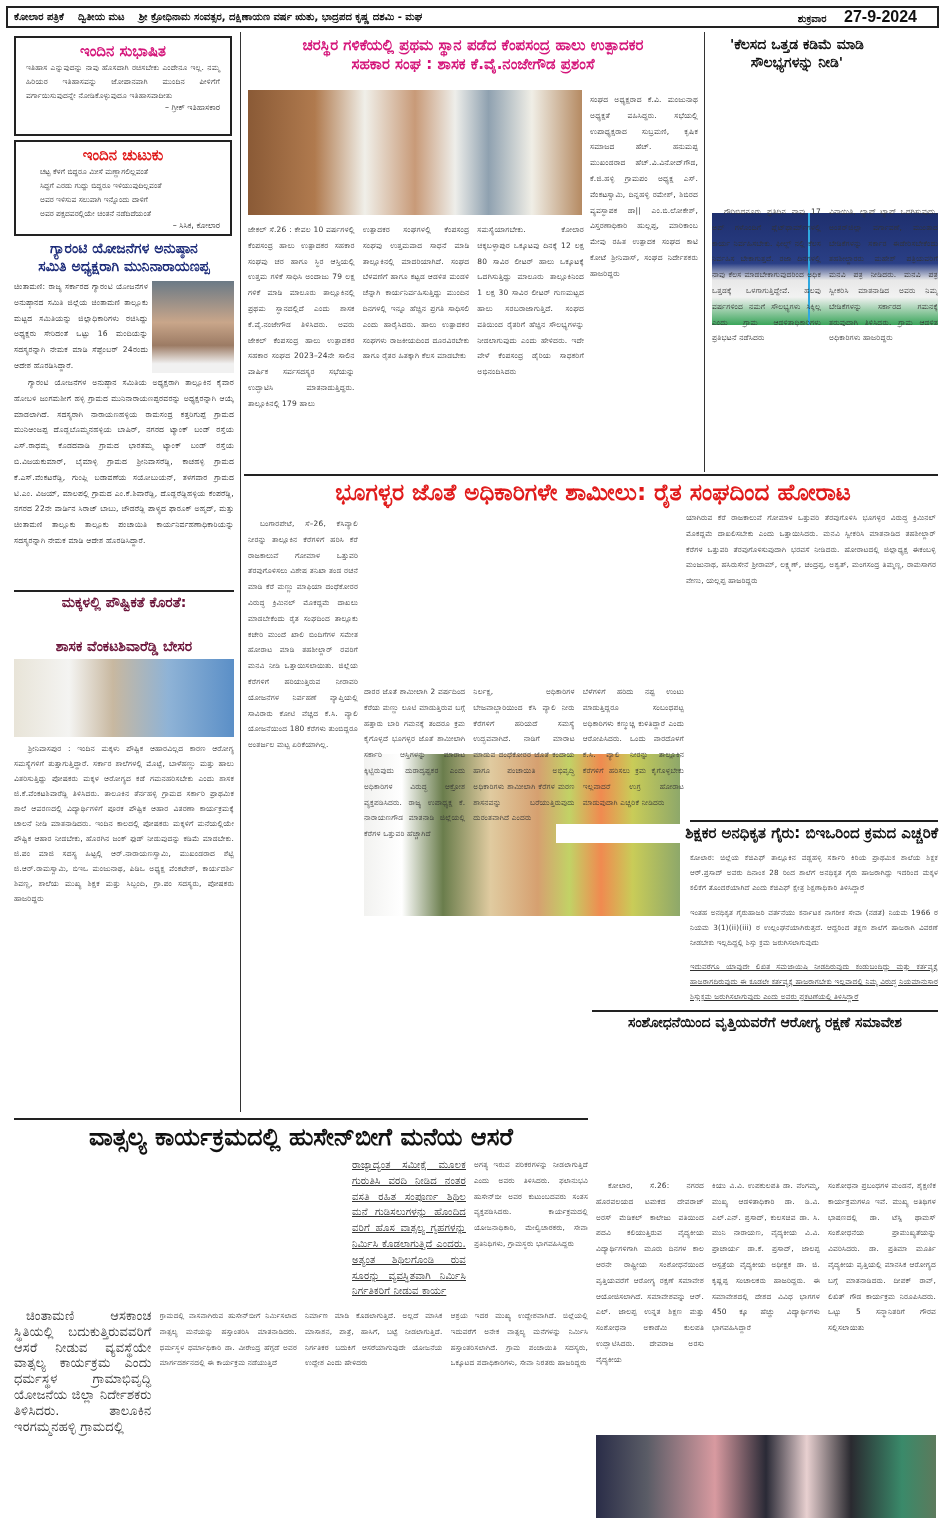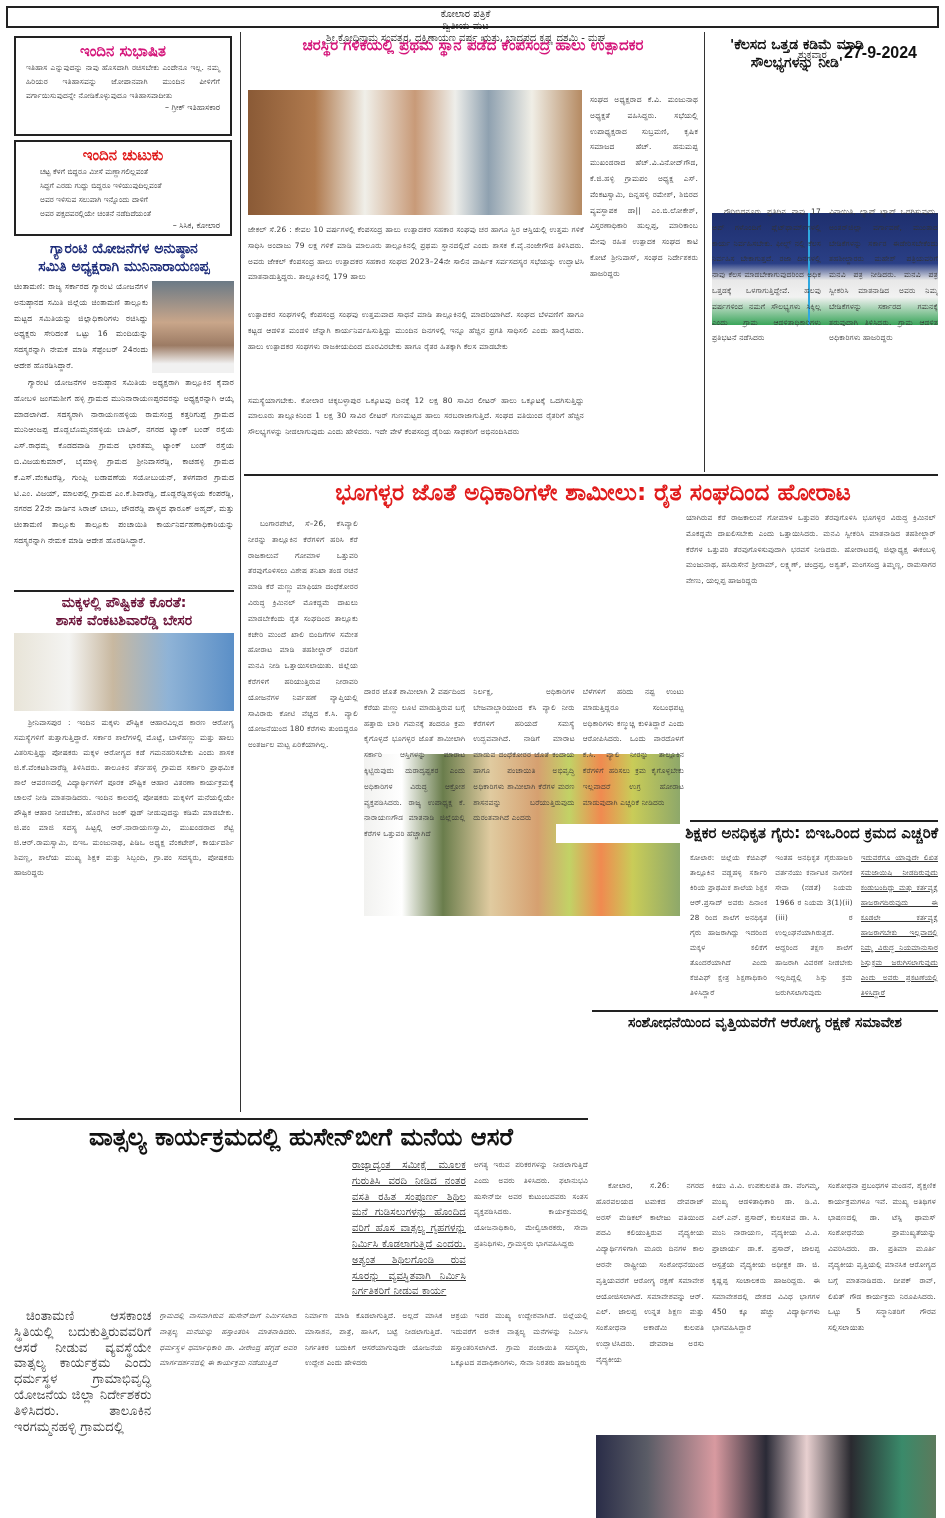--- a/index.html
+++ b/index.html
@@ -1,18 +1,18 @@
 <!DOCTYPE html>
 <html><head>
 <meta charset="utf-8">
 <style>
   * { box-sizing: border-box; margin: 0; padding: 0; }
   body { width: 945px; height: 1518px; background: #fff; font-family: "DejaVu Sans", sans-serif; color: #111; position: relative; overflow: hidden; }
   .abs { position: absolute; }
-  .masthead { left: 6px; top: 6px; width: 933px; height: 22px; border: 2px solid #222; display: flex; align-items: center; padding: 0 6px; font-size: 10px; font-weight: normal; flex-direction: column; }
+  .masthead { left: 6px; top: 6px; width: 933px; height: 22px; border: 2px solid #222; display: flex; align-items: center; padding: 0 6px; font-size: 10px; font-weight: bold; }
   .masthead .date { margin-left: auto; font-size: 10px; }
   .masthead .date b { font-size: 16px; font-family: "Liberation Sans", sans-serif; }
   .masthead span { margin-right: 14px; }
   .box { border: 2px solid #222; padding: 4px 10px; }
   .kan-head { font-weight: bold; text-align: center; line-height: 1.25; }
   .magenta { color: #d4157a; }
   .red { color: #e01b1b; }
   .navy { color: #1b2a78; }
   .maroon { color: #6a1238; }
   .black { color: #111; }
@@ -63,32 +63,33 @@
   <div style="position:relative; margin-top:4px;">
     <div class="photo" style="float:right; width:82px; height:92px; margin:2px 0 2px 4px; background:linear-gradient(180deg,#6b7a86 0%,#c9a68a 45%,#9c7b64 70%,#f1f1f1 90%);"></div>
     <div class="body-text" style="font-size:7.6px; line-height:15.8px;">ಚಿಂತಾಮಣಿ: ರಾಜ್ಯ ಸರ್ಕಾರದ ಗ್ಯಾರಂಟಿ ಯೋಜನೆಗಳ ಅನುಷ್ಠಾನದ ಸಮಿತಿ ಜಿಲ್ಲೆಯ ಚಿಂತಾಮಣಿ ತಾಲ್ಲೂಕು ಮಟ್ಟದ ಸಮಿತಿಯನ್ನು ಜಿಲ್ಲಾಧಿಕಾರಿಗಳು ರಚಿಸಿದ್ದು ಅಧ್ಯಕ್ಷರು ಸೇರಿದಂತೆ ಒಟ್ಟು 16 ಮಂದಿಯನ್ನು ಸದಸ್ಯರನ್ನಾಗಿ ನೇಮಕ ಮಾಡಿ ಸೆಪ್ಟೆಂಬರ್ 24ರಂದು ಆದೇಶ ಹೊರಡಿಸಿದ್ದಾರೆ.</div>
     <div class="body-text" style="font-size:7.6px; line-height:15.8px; text-indent:14px; clear:both;">ಗ್ಯಾರಂಟಿ ಯೋಜನೆಗಳ ಅನುಷ್ಠಾನ ಸಮಿತಿಯ ಅಧ್ಯಕ್ಷರಾಗಿ ತಾಲ್ಲೂಕಿನ ಕೈವಾರ ಹೋಬಳಿ ಜಂಗಮಶೀಗೆ ಹಳ್ಳಿ ಗ್ರಾಮದ ಮುನಿನಾರಾಯಣಪ್ಪರವರನ್ನು ಅಧ್ಯಕ್ಷರನ್ನಾಗಿ ಆಯ್ಕೆ ಮಾಡಲಾಗಿದೆ. ಸದಸ್ಯರಾಗಿ ನಾರಾಯಣಹಳ್ಳಿಯ ರಾಮಸಂದ್ರ ಕತ್ತರಿಗುಪ್ಪೆ ಗ್ರಾಮದ ಮುನಿಆಂಜಪ್ಪ ದೊಡ್ಡಬೊಮ್ಮನಹಳ್ಳಿಯ ಬಾಷಿರ್, ನಗರದ ಟ್ಯಾಂಕ್ ಬಂಡ್ ರಸ್ತೆಯ ಎಸ್.ರಾಧಮ್ಮ ಕೊಡದವಾಡಿ ಗ್ರಾಮದ ಭಾರತಮ್ಮ ಟ್ಯಾಂಕ್ ಬಂಡ್ ರಸ್ತೆಯ ಬಿ.ವಿಜಯಕುಮಾರ್, ಬೈಮಾಳ್ಳಿ ಗ್ರಾಮದ ಶ್ರೀನಿವಾಸರೆಡ್ಡಿ, ಕಾಚಹಳ್ಳಿ ಗ್ರಾಮದ ಕೆ.ಎಸ್.ವೆಂಕಟರೆಡ್ಡಿ, ಗುಂಪ್ಲಿ ಬಡಾವಣೆಯ ಸಯೋಬುಯನ್, ತಳಗವಾರ ಗ್ರಾಮದ ಟಿ.ಎಂ. ವಿಜಯ್, ಮಾಲಪಲ್ಲಿ ಗ್ರಾಮದ ಎಂ.ಕೆ.ಶಿವಾರೆಡ್ಡಿ, ದೊಡ್ಡರೆಡ್ಡಿಹಳ್ಳಿಯ ಕೆಂಪರೆಡ್ಡಿ, ನಗರದ 22ನೇ ವಾರ್ಡಿನ ಸಿರಾಜ್ ಬಾಬು, ಚೌಡರೆಡ್ಡಿ ಪಾಳ್ಯದ ಫಾರೂಕ್ ಅಹ್ಮದ್, ಮತ್ತು ಚಿಂತಾಮಣಿ ತಾಲ್ಲೂಕು ತಾಲ್ಲೂಕು ಪಂಚಾಯಿತಿ ಕಾರ್ಯನಿರ್ವಹಣಾಧಿಕಾರಿಯನ್ನು ಸದಸ್ಯರನ್ನಾಗಿ ನೇಮಕ ಮಾಡಿ ಆದೇಶ ಹೊರಡಿಸಿದ್ದಾರೆ.</div>
   </div>
 </div>
 <div class="hline" style="left:14px; top:590px; width:220px;"></div>
 
 <div class="abs" style="left:14px; top:594px; width:220px;">
   <div class="kan-head maroon" style="font-size:14px;">ಮಕ್ಕಳಲ್ಲಿ ಪೌಷ್ಟಿಕತೆ ಕೊರತೆ:</div>
-  <div class="kan-head maroon" style="font-size:14px;">ಶಾಸಕ ವೆಂಕಟಶಿವಾರೆಡ್ಡಿ ಬೇಸರ</div>
+  <div class="kan-head maroon" style="font-size:14px;margin-top:26px;">ಶಾಸಕ ವೆಂಕಟಶಿವಾರೆಡ್ಡಿ ಬೇಸರ</div>
   <div class="photo" style="width:220px; height:78px; margin:4px 0; background:linear-gradient(90deg,#e8e4d8 0%,#f4f4f2 25%,#c8b8a0 45%,#8fb3d6 70%,#5b8fc7 100%);"></div>
   <div class="body-text" style="font-size:7.5px; line-height:15px; text-indent:14px; height:405px; overflow:hidden;">ಶ್ರೀನಿವಾಸಪುರ : ಇಂದಿನ ಮಕ್ಕಳು ಪೌಷ್ಟಿಕ ಆಹಾರವಿಲ್ಲದ ಕಾರಣ ಆರೋಗ್ಯ ಸಮಸ್ಯೆಗಳಿಗೆ ತುತ್ತಾಗುತ್ತಿದ್ದಾರೆ. ಸರ್ಕಾರ ಶಾಲೆಗಳಲ್ಲಿ ಮೊಟ್ಟೆ, ಬಾಳೆಹಣ್ಣು ಮತ್ತು ಹಾಲು ವಿತರಿಸುತ್ತಿದ್ದು ಪೋಷಕರು ಮಕ್ಕಳ ಆರೋಗ್ಯದ ಕಡೆ ಗಮನಹರಿಸಬೇಕು ಎಂದು ಶಾಸಕ ಜಿ.ಕೆ.ವೆಂಕಟಶಿವಾರೆಡ್ಡಿ ತಿಳಿಸಿದರು. ತಾಲೂಕಿನ ತೆರ್ನಹಳ್ಳಿ ಗ್ರಾಮದ ಸರ್ಕಾರಿ ಪ್ರಾಥಮಿಕ ಶಾಲೆ ಆವರಣದಲ್ಲಿ ವಿದ್ಯಾರ್ಥಿಗಳಿಗೆ ಪೂರಕ ಪೌಷ್ಟಿಕ ಆಹಾರ ವಿತರಣಾ ಕಾರ್ಯಕ್ರಮಕ್ಕೆ ಚಾಲನೆ ನೀಡಿ ಮಾತನಾಡಿದರು. ಇಂದಿನ ಕಾಲದಲ್ಲಿ ಪೋಷಕರು ಮಕ್ಕಳಿಗೆ ಮನೆಯಲ್ಲಿಯೇ ಪೌಷ್ಟಿಕ ಆಹಾರ ನೀಡಬೇಕು, ಹೊರಗಿನ ಜಂಕ್ ಫುಡ್ ನೀಡುವುದನ್ನು ಕಡಿಮೆ ಮಾಡಬೇಕು. ಜಿ.ಪಂ ಮಾಜಿ ಸದಸ್ಯ ಹಿಟ್ಟಲ್ಲಿ ಆರ್.ನಾರಾಯಣಸ್ವಾಮಿ, ಮುಖಂಡರಾದ ಶೆಟ್ಟಿ ಜಿ.ಆರ್.ರಾಮಸ್ವಾಮಿ, ಬಿಇಒ ಮಂಜುನಾಥ, ಪಿಡಿಒ ಅಧ್ಯಕ್ಷ ವೆಂಕಟೇಶ್, ಕಾರ್ಯದರ್ಶಿ ಶಿವಣ್ಣ, ಶಾಲೆಯ ಮುಖ್ಯ ಶಿಕ್ಷಕ ಮತ್ತು ಸಿಬ್ಬಂದಿ, ಗ್ರಾ.ಪಂ ಸದಸ್ಯರು, ಪೋಷಕರು ಹಾಜರಿದ್ದರು</div>
 </div>
 
 <div class="abs" style="left:248px; top:36px; width:450px;">
   <div class="kan-head magenta" style="font-size:15px;">ಚರಸ್ಥಿರ ಗಳಿಕೆಯಲ್ಲಿ ಪ್ರಥಮ ಸ್ಥಾನ ಪಡೆದ ಕೆಂಪಸಂದ್ರ ಹಾಲು ಉತ್ಪಾದಕರ</div>
+  <div class="kan-head magenta" style="font-size:15px;">ಸಹಕಾರ ಸಂಘ : ಶಾಸಕ ಕೆ.ವೈ.ನಂಜೇಗೌಡ ಪ್ರಶಂಸೆ</div>
 </div>
 <div class="abs photo" style="left:248px; top:90px; width:334px; height:125px; background:linear-gradient(90deg,#8a5a36 0%,#b07a4e 20%,#f0efe9 35%,#c89a78 50%,#eeeeea 62%,#8fa1b0 72%,#f0eee6 85%,#b58a62 100%);"></div>
 <div class="abs body-text" style="left:590px; top:92px; width:108px; height:380px; overflow:hidden; font-size:7.5px;">ಸಂಘದ ಅಧ್ಯಕ್ಷರಾದ ಕೆ.ವಿ. ಮಂಜುನಾಥ ಅಧ್ಯಕ್ಷತೆ ವಹಿಸಿದ್ದರು. ಸಭೆಯಲ್ಲಿ ಉಪಾಧ್ಯಕ್ಷರಾದ ಸುಬ್ರಮಣಿ, ಕೃಷಿಕ ಸಮಾಜದ ಹೆಚ್. ಹನುಮಪ್ಪ ಮುಖಂಡರಾದ ಹೆಚ್.ವಿ.ವಿನೋದ್‌ಗೌಡ, ಕೆ.ಜಿ.ಹಳ್ಳಿ ಗ್ರಾಮಪಂ ಅಧ್ಯಕ್ಷ ಎಸ್. ವೆಂಕಟಸ್ವಾಮಿ, ದಿನ್ನಹಳ್ಳಿ ರಮೇಶ್, ಶಿಬಿರದ ವ್ಯವಸ್ಥಾಪಕ ಡಾ|| ಎಂ.ಬಿ.ಲೋಕೇಶ್, ವಿಸ್ತರಣಾಧಿಕಾರಿ ಹುಲ್ಲಪ್ಪ, ಮಾರಿಕಾಂಬ ಮೇವು ರಹಿತ ಉತ್ಪಾದಕ ಸಂಘದ ಕಾಟಿ ಕೋಟೆ ಶ್ರೀನಿವಾಸ್, ಸಂಘದ ನಿರ್ದೇಶಕರು ಹಾಜರಿದ್ದರು</div>
 <div class="abs" style="left:248px; top:222px; width:336px; height:248px;">
-  <div class="cols" style="height:100%;flex-direction:column;">
+  <div class="cols" style="height:100%;">
     <div class="body-text" style="font-size:7.5px; overflow:hidden;">ಜೇಕಲ್ ಸೆ.26 : ಕೇವಲ 10 ವರ್ಷಗಳಲ್ಲಿ ಕೆಂಪಸಂದ್ರ ಹಾಲು ಉತ್ಪಾದಕರ ಸಹಕಾರ ಸಂಘವು ಚರ ಹಾಗೂ ಸ್ಥಿರ ಆಸ್ತಿಯಲ್ಲಿ ಉತ್ತಮ ಗಳಿಕೆ ಸಾಧಿಸಿ ಅಂದಾಜು 79 ಲಕ್ಷ ಗಳಿಕೆ ಮಾಡಿ ಮಾಲೂರು ತಾಲ್ಲೂಕಿನಲ್ಲಿ ಪ್ರಥಮ ಸ್ಥಾನದಲ್ಲಿದೆ ಎಂದು ಶಾಸಕ ಕೆ.ವೈ.ನಂಜೇಗೌಡ ತಿಳಿಸಿದರು. ಅವರು ಜೇಕಲ್ ಕೆಂಪಸಂದ್ರ ಹಾಲು ಉತ್ಪಾದಕರ ಸಹಕಾರ ಸಂಘದ 2023–24ನೇ ಸಾಲಿನ ವಾರ್ಷಿಕ ಸರ್ವಸದಸ್ಯರ ಸಭೆಯನ್ನು ಉದ್ಘಾಟಿಸಿ ಮಾತನಾಡುತ್ತಿದ್ದರು. ತಾಲ್ಲೂಕಿನಲ್ಲಿ 179 ಹಾಲು</div>
     <div class="body-text" style="font-size:7.5px; overflow:hidden;">ಉತ್ಪಾದಕರ ಸಂಘಗಳಲ್ಲಿ ಕೆಂಪಸಂದ್ರ ಸಂಘವು ಉತ್ತಮವಾದ ಸಾಧನೆ ಮಾಡಿ ತಾಲ್ಲೂಕಿನಲ್ಲಿ ಮಾದರಿಯಾಗಿದೆ. ಸಂಘದ ಬೆಳವಣಿಗೆ ಹಾಗೂ ಕಟ್ಟಡ ಆಡಳಿತ ಮಂಡಳಿ ಚೆನ್ನಾಗಿ ಕಾರ್ಯನಿರ್ವಹಿಸುತ್ತಿದ್ದು ಮುಂದಿನ ದಿನಗಳಲ್ಲಿ ಇನ್ನೂ ಹೆಚ್ಚಿನ ಪ್ರಗತಿ ಸಾಧಿಸಲಿ ಎಂದು ಹಾರೈಸಿದರು. ಹಾಲು ಉತ್ಪಾದಕರ ಸಂಘಗಳು ರಾಜಕೀಯದಿಂದ ದೂರವಿರಬೇಕು ಹಾಗೂ ರೈತರ ಹಿತಕ್ಕಾಗಿ ಕೆಲಸ ಮಾಡಬೇಕು</div>
     <div class="body-text" style="font-size:7.5px; overflow:hidden;">ಸಮಸ್ಯೆಯಾಗಬೇಕು. ಕೋಲಾರ ಚಿಕ್ಕಬಳ್ಳಾಪುರ ಒಕ್ಕೂಟವು ದಿನಕ್ಕೆ 12 ಲಕ್ಷ 80 ಸಾವಿರ ಲೀಟರ್ ಹಾಲು ಒಕ್ಕೂಟಕ್ಕೆ ಒದಗಿಸುತ್ತಿದ್ದು ಮಾಲೂರು ತಾಲ್ಲೂಕಿನಿಂದ 1 ಲಕ್ಷ 30 ಸಾವಿರ ಲೀಟರ್ ಗುಣಮಟ್ಟದ ಹಾಲು ಸರಬರಾಜಾಗುತ್ತಿದೆ. ಸಂಘದ ವತಿಯಿಂದ ರೈತರಿಗೆ ಹೆಚ್ಚಿನ ಸೌಲಭ್ಯಗಳನ್ನು ನೀಡಲಾಗುವುದು ಎಂದು ಹೇಳಿದರು. ಇದೇ ವೇಳೆ ಕೆಂಪಸಂದ್ರ ಡೈರಿಯ ಸಾಧಕರಿಗೆ ಅಭಿನಂದಿಸಿದರು</div>
   </div>
 </div>
 
 <div class="abs" style="left:683px; top:36px; width:228px;">
   <div class="kan-head black" style="font-size:14px;">'ಕೆಲಸದ ಒತ್ತಡ ಕಡಿಮೆ ಮಾಡಿ</div>
   <div class="kan-head black" style="font-size:14px;">ಸೌಲಭ್ಯಗಳನ್ನು ನೀಡಿ'</div>
 </div>
@@ -111,21 +112,21 @@
   <div class="cols" style="height:100%;">
     <div class="body-text" style="font-size:7.4px; overflow:hidden;">ದಾರರ ಜೊತೆ ಶಾಮೀಲಾಗಿ 2 ವರ್ಷದಿಂದ ಕೆರೆಯ ಮಣ್ಣು ಲೂಟಿ ಮಾಡುತ್ತಿರುವ ಬಗ್ಗೆ ಹತ್ತಾರು ಬಾರಿ ಗಮನಕ್ಕೆ ತಂದರೂ ಕ್ರಮ ಕೈಗೊಳ್ಳದೆ ಭೂಗಳ್ಳರ ಜೊತೆ ಶಾಮೀಲಾಗಿ ಸರ್ಕಾರಿ ಆಸ್ತಿಗಳನ್ನು ಮಾರಾಟ ಕ್ಕಿಟ್ಟಿರುವುದು ದುರಾದೃಷ್ಟಕರ ಎಂದು ಅಧಿಕಾರಿಗಳ ವಿರುದ್ಧ ಆಕ್ರೋಶ ವ್ಯಕ್ತಪಡಿಸಿದರು. ರಾಜ್ಯ ಉಪಾಧ್ಯಕ್ಷ ಕೆ. ನಾರಾಯಣಗೌಡ ಮಾತನಾಡಿ ಜಿಲ್ಲೆಯಲ್ಲಿ ಕೆರೆಗಳ ಒತ್ತುವರಿ ಹೆಚ್ಚಾಗಿದೆ</div>
     <div class="body-text" style="font-size:7.4px; overflow:hidden;">ನಿರ್ಲಕ್ಷ, ಅಧಿಕಾರಿಗಳ ಬೇಜವಾಬ್ದಾರಿಯಿಂದ ಕೆಸಿ ವ್ಯಾಲಿ ನೀರು ಕೆರೆಗಳಿಗೆ ಹರಿಯದೆ ಸಮಸ್ಯೆ ಉದ್ಭವವಾಗಿದೆ. ನಾಡಿಗೆ ಮಾರಾಟ ಮಾಡುವ ದಂಧೆಕೋರರ ಜೊತೆ ಕಂದಾಯ ಹಾಗೂ ಪಂಚಾಯಿತಿ ಅಭಿವೃದ್ಧಿ ಅಧಿಕಾರಿಗಳು ಶಾಮೀಲಾಗಿ ಕೆರೆಗಳ ಮರಣ ಶಾಸನವನ್ನು ಬರೆಯುತ್ತಿರುವುದು ದುರಂತವಾಗಿದೆ ಎಂದರು</div>
     <div class="body-text" style="font-size:7.4px; overflow:hidden;">ಬೆಳೆಗಳಿಗೆ ಹರಿದು ನಷ್ಟ ಉಂಟು ಮಾಡುತ್ತಿದ್ದರೂ ಸಂಬಂಧಪಟ್ಟ ಅಧಿಕಾರಿಗಳು ಕಣ್ಮುಚ್ಚಿ ಕುಳಿತಿದ್ದಾರೆ ಎಂದು ಆರೋಪಿಸಿದರು. ಒಂದು ವಾರದೊಳಗೆ ಕೆ.ಸಿ. ವ್ಯಾಲಿ ನೀರನ್ನು ತಾಲ್ಲೂಕಿನ ಕೆರೆಗಳಿಗೆ ಹರಿಸಲು ಕ್ರಮ ಕೈಗೊಳ್ಳಬೇಕು ಇಲ್ಲವಾದರೆ ಉಗ್ರ ಹೋರಾಟ ಮಾಡುವುದಾಗಿ ಎಚ್ಚರಿಕೆ ನೀಡಿದರು</div>
   </div>
 </div>
 
 <div class="hline" style="left:690px; top:820px; width:248px;"></div>
 <div class="abs kan-head black" style="left:556px; top:824px; width:382px; font-size:15px; text-align:right; background:#fff;">ಶಿಕ್ಷಕರ ಅನಧಿಕೃತ ಗೈರು: ಬಿಇಒರಿಂದ ಕ್ರಮದ ಎಚ್ಚರಿಕೆ</div>
 <div class="abs" style="left:690px; top:850px; width:248px; height:156px;">
-  <div class="cols" style="height:100%;">
+  <div class="cols" style="height:100%;flex-direction:column;">
     <div class="body-text" style="font-size:7.2px; line-height:15px; overflow:hidden;">ಕೋಲಾರ: ಜಿಲ್ಲೆಯ ಕೆಜಿಎಫ್ ತಾಲ್ಲೂಕಿನ ವಡ್ಡಹಳ್ಳಿ ಸರ್ಕಾರಿ ಕಿರಿಯ ಪ್ರಾಥಮಿಕ ಶಾಲೆಯ ಶಿಕ್ಷಕ ಆರ್.ಪ್ರಸಾದ್ ಅವರು ದಿನಾಂಕ 28 ರಿಂದ ಶಾಲೆಗೆ ಅನಧಿಕೃತ ಗೈರು ಹಾಜರಾಗಿದ್ದು ಇದರಿಂದ ಮಕ್ಕಳ ಕಲಿಕೆಗೆ ತೊಂದರೆಯಾಗಿದೆ ಎಂದು ಕೆಜಿಎಫ್ ಕ್ಷೇತ್ರ ಶಿಕ್ಷಣಾಧಿಕಾರಿ ತಿಳಿಸಿದ್ದಾರೆ</div>
     <div class="body-text" style="font-size:7.2px; line-height:15px; overflow:hidden;">ಇಂತಹ ಅನಧಿಕೃತ ಗೈರುಹಾಜರಿ ವರ್ತನೆಯು ಕರ್ನಾಟಕ ನಾಗರೀಕ ಸೇವಾ (ನಡತೆ) ನಿಯಮ 1966 ರ ನಿಯಮ 3(1)(ii)(iii) ರ ಉಲ್ಲಂಘನೆಯಾಗಿರುತ್ತದೆ. ಆದ್ದರಿಂದ ತಕ್ಷಣ ಶಾಲೆಗೆ ಹಾಜರಾಗಿ ವಿವರಣೆ ನೀಡಬೇಕು ಇಲ್ಲದಿದ್ದಲ್ಲಿ ಶಿಸ್ತು ಕ್ರಮ ಜರುಗಿಸಲಾಗುವುದು</div>
     <div class="body-text" style="font-size:7.2px; line-height:15px; overflow:hidden;text-decoration:underline;">ಇದುವರೆಗೂ ಯಾವುದೇ ಲಿಖಿತ ಸಮಜಾಯಿಷಿ ನೀಡದಿರುವುದು ಕಂಡುಬಂದಿದ್ದು ಮತ್ತು ಕರ್ತವ್ಯಕ್ಕೆ ಹಾಜರಾಗದಿರುವುದು ಈ ಕೂಡಲೇ ಕರ್ತವ್ಯಕ್ಕೆ ಹಾಜರಾಗಬೇಕು ಇಲ್ಲವಾದಲ್ಲಿ ನಿಮ್ಮ ವಿರುದ್ಧ ನಿಯಮಾನುಸಾರ ಶಿಸ್ತುಕ್ರಮ ಜರುಗಿಸಲಾಗುವುದು ಎಂದು ಅವರು ಪ್ರಕಟಣೆಯಲ್ಲಿ ತಿಳಿಸಿದ್ದಾರೆ</div>
   </div>
 </div>
 
 <div class="hline" style="left:592px; top:1010px; width:346px;"></div>
 <div class="abs kan-head black" style="left:592px; top:1014px; width:346px; font-size:14px;">ಸಂಶೋಧನೆಯಿಂದ ವೃತ್ತಿಯವರೆಗೆ ಆರೋಗ್ಯ ರಕ್ಷಣೆ ಸಮಾವೇಶ</div>
 <div class="abs photo" style="left:596px; top:1036px; width:340px; height:138px; background:linear-gradient(90deg,#2a2d48 0%,#5a5c66 15%,#d89aa0 35%,#2a2a36 50%,#e8d0d0 62%,#2a2a30 75%,#3a8a6a 90%,#5c7a5c 100%);"></div>
 <div class="abs" style="left:596px; top:1178px; width:340px; height:330px;">
@@ -141,17 +142,17 @@
 
 <div class="abs" style="left:352px; top:1157px; width:236px; height:148px;">
   <div class="cols" style="height:100%;">
     <div class="body-text" style="font-size:10px; overflow:hidden;text-decoration:underline;">ರಾಜ್ಯಾದ್ಯಂತ ಸಮೀಕ್ಷೆ ಮೂಲಕ ಗುರುತಿಸಿ ವರದಿ ನೀಡಿದ ನಂತರ ವಸತಿ ರಹಿತ ಸಂಪೂರ್ಣ ಶಿಥಿಲ ಮನೆ ಗುಡಿಸಲುಗಳನ್ನು ಹೊಂದಿದ ವರಿಗೆ ಹೊಸ ವಾತ್ಸಲ್ಯ ಗೃಹಗಳನ್ನು ನಿರ್ಮಿಸಿ ಕೊಡಲಾಗುತ್ತಿದೆ ಎಂದರು. ಅತ್ಯಂತ ಶಿಥಿಲಗೊಂಡಿ ರುವ ಸೂರನ್ನು ವ್ಯವಸ್ಥಿತವಾಗಿ ನಿರ್ಮಿಸಿ ನಿರ್ಗತಿಕರಿಗೆ ನೀಡುವ ಕಾರ್ಯ</div>
     <div class="body-text" style="font-size:7.3px; overflow:hidden;">ಅಗತ್ಯ ಇರುವ ಪರಿಕರಗಳನ್ನು ನೀಡಲಾಗುತ್ತಿದೆ ಎಂದು ಅವರು ತಿಳಿಸಿದರು. ಫಲಾನುಭವಿ ಹುಸೇನ್‌ಬೀ ಅವರ ಕುಟುಂಬದವರು ಸಂತಸ ವ್ಯಕ್ತಪಡಿಸಿದರು. ಕಾರ್ಯಕ್ರಮದಲ್ಲಿ ಯೋಜನಾಧಿಕಾರಿ, ಮೇಲ್ವಿಚಾರಕರು, ಸೇವಾ ಪ್ರತಿನಿಧಿಗಳು, ಗ್ರಾಮಸ್ಥರು ಭಾಗವಹಿಸಿದ್ದರು</div>
   </div>
 </div>
 <div class="abs" style="left:14px; top:1308px; width:574px; height:200px;">
   <div class="cols" style="height:100%;">
     <div class="body-text" style="font-size:13px; overflow:hidden; text-indent:12px;">ಚಿಂತಾಮಣಿ ಆಸಕಾಂಚ ಸ್ಥಿತಿಯಲ್ಲಿ ಬದುಕುತ್ತಿರುವವರಿಗೆ ಆಸರೆ ನೀಡುವ ವ್ಯವಸ್ಥೆಯೇ ವಾತ್ಸಲ್ಯ ಕಾರ್ಯಕ್ರಮ ಎಂದು ಧರ್ಮಸ್ಥಳ ಗ್ರಾಮಾಭಿವೃದ್ಧಿ ಯೋಜನೆಯ ಜಿಲ್ಲಾ ನಿರ್ದೇಶಕರು ತಿಳಿಸಿದರು. ತಾಲೂಕಿನ ಇರಗಮ್ಮನಹಳ್ಳಿ ಗ್ರಾಮದಲ್ಲಿ</div>
-    <div class="body-text" style="font-size:7.3px; overflow:hidden;font-style:italic;">ಗ್ರಾಮದಲ್ಲಿ ವಾಸವಾಗಿರುವ ಹುಸೇನ್‌ಬೀಗೆ ನಿರ್ಮಿಸಲಾದ ವಾತ್ಸಲ್ಯ ಮನೆಯನ್ನು ಹಸ್ತಾಂತರಿಸಿ ಮಾತನಾಡಿದರು. ಧರ್ಮಸ್ಥಳ ಧರ್ಮಾಧಿಕಾರಿ ಡಾ. ವೀರೇಂದ್ರ ಹೆಗ್ಗಡೆ ಅವರ ಮಾರ್ಗದರ್ಶನದಲ್ಲಿ ಈ ಕಾರ್ಯಕ್ರಮ ನಡೆಯುತ್ತಿದೆ</div>
+    <div class="body-text" style="font-size:7.3px; overflow:hidden;">ಗ್ರಾಮದಲ್ಲಿ ವಾಸವಾಗಿರುವ ಹುಸೇನ್‌ಬೀಗೆ ನಿರ್ಮಿಸಲಾದ ವಾತ್ಸಲ್ಯ ಮನೆಯನ್ನು ಹಸ್ತಾಂತರಿಸಿ ಮಾತನಾಡಿದರು. ಧರ್ಮಸ್ಥಳ ಧರ್ಮಾಧಿಕಾರಿ ಡಾ. ವೀರೇಂದ್ರ ಹೆಗ್ಗಡೆ ಅವರ ಮಾರ್ಗದರ್ಶನದಲ್ಲಿ ಈ ಕಾರ್ಯಕ್ರಮ ನಡೆಯುತ್ತಿದೆ</div>
     <div class="body-text" style="font-size:7.3px; overflow:hidden;">ನಿರ್ಮಾಣ ಮಾಡಿ ಕೊಡಲಾಗುತ್ತಿದೆ. ಅಲ್ಲದೆ ಮಾಸಿಕ ಮಾಸಾಶನ, ಪಾತ್ರೆ, ಹಾಸಿಗೆ, ಬಟ್ಟೆ ನೀಡಲಾಗುತ್ತಿದೆ. ನಿರ್ಗತಿಕರ ಬದುಕಿಗೆ ಆಸರೆಯಾಗುವುದೇ ಯೋಜನೆಯ ಉದ್ದೇಶ ಎಂದು ಹೇಳಿದರು</div>
     <div class="body-text" style="font-size:7.3px; overflow:hidden;">ಆಶ್ರಯ ಇದರ ಮುಖ್ಯ ಉದ್ದೇಶವಾಗಿದೆ. ಜಿಲ್ಲೆಯಲ್ಲಿ ಇದುವರೆಗೆ ಅನೇಕ ವಾತ್ಸಲ್ಯ ಮನೆಗಳನ್ನು ನಿರ್ಮಿಸಿ ಹಸ್ತಾಂತರಿಸಲಾಗಿದೆ. ಗ್ರಾಮ ಪಂಚಾಯಿತಿ ಸದಸ್ಯರು, ಒಕ್ಕೂಟದ ಪದಾಧಿಕಾರಿಗಳು, ಸೇವಾ ನಿರತರು ಹಾಜರಿದ್ದರು</div>
   </div>
 </div>
 
 </body></html>

